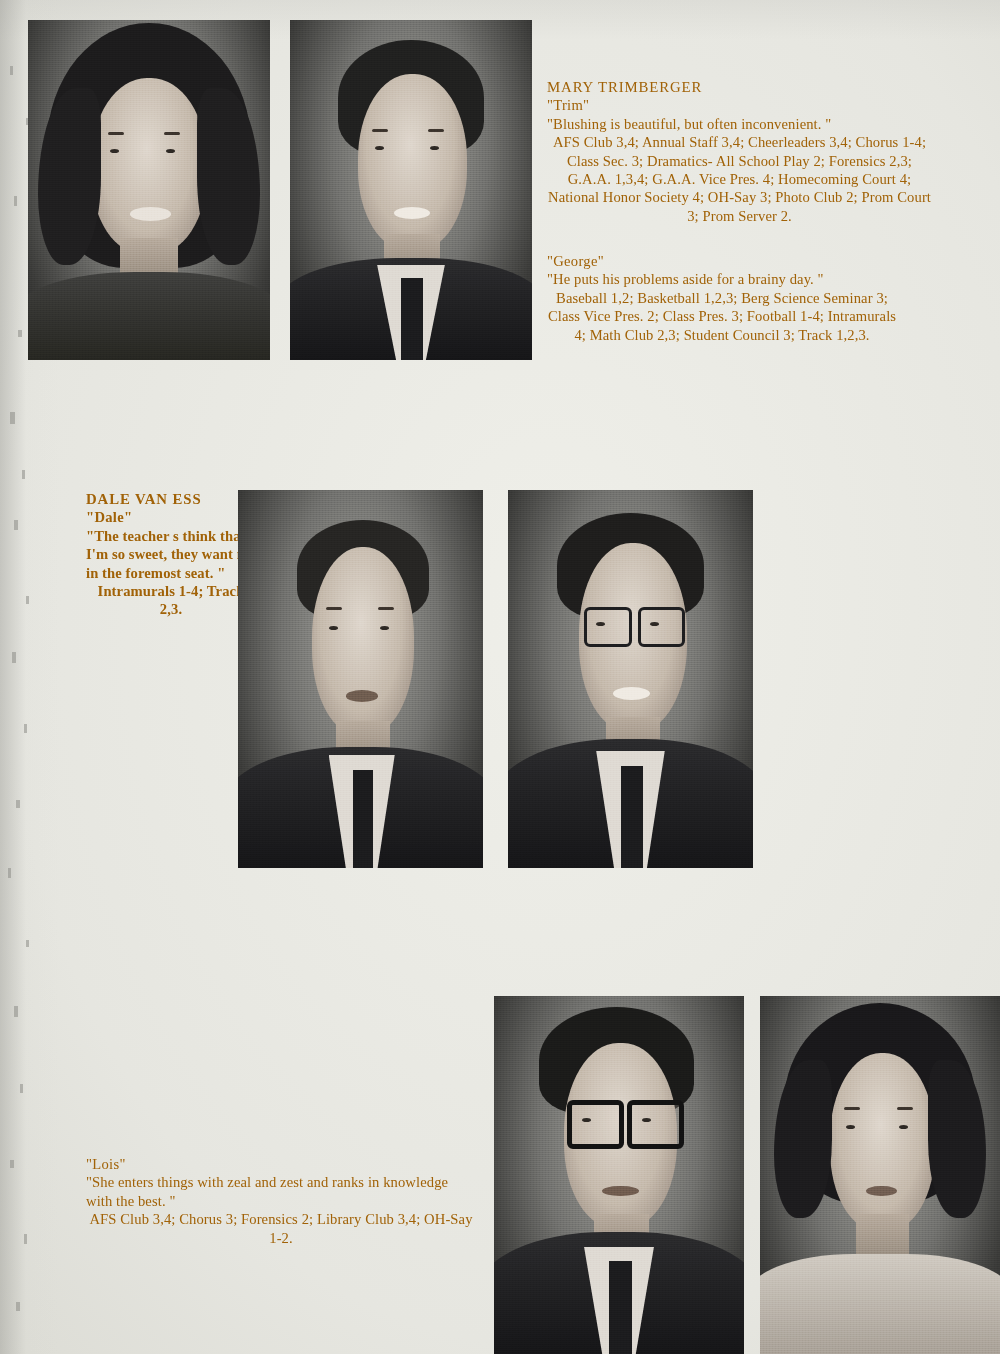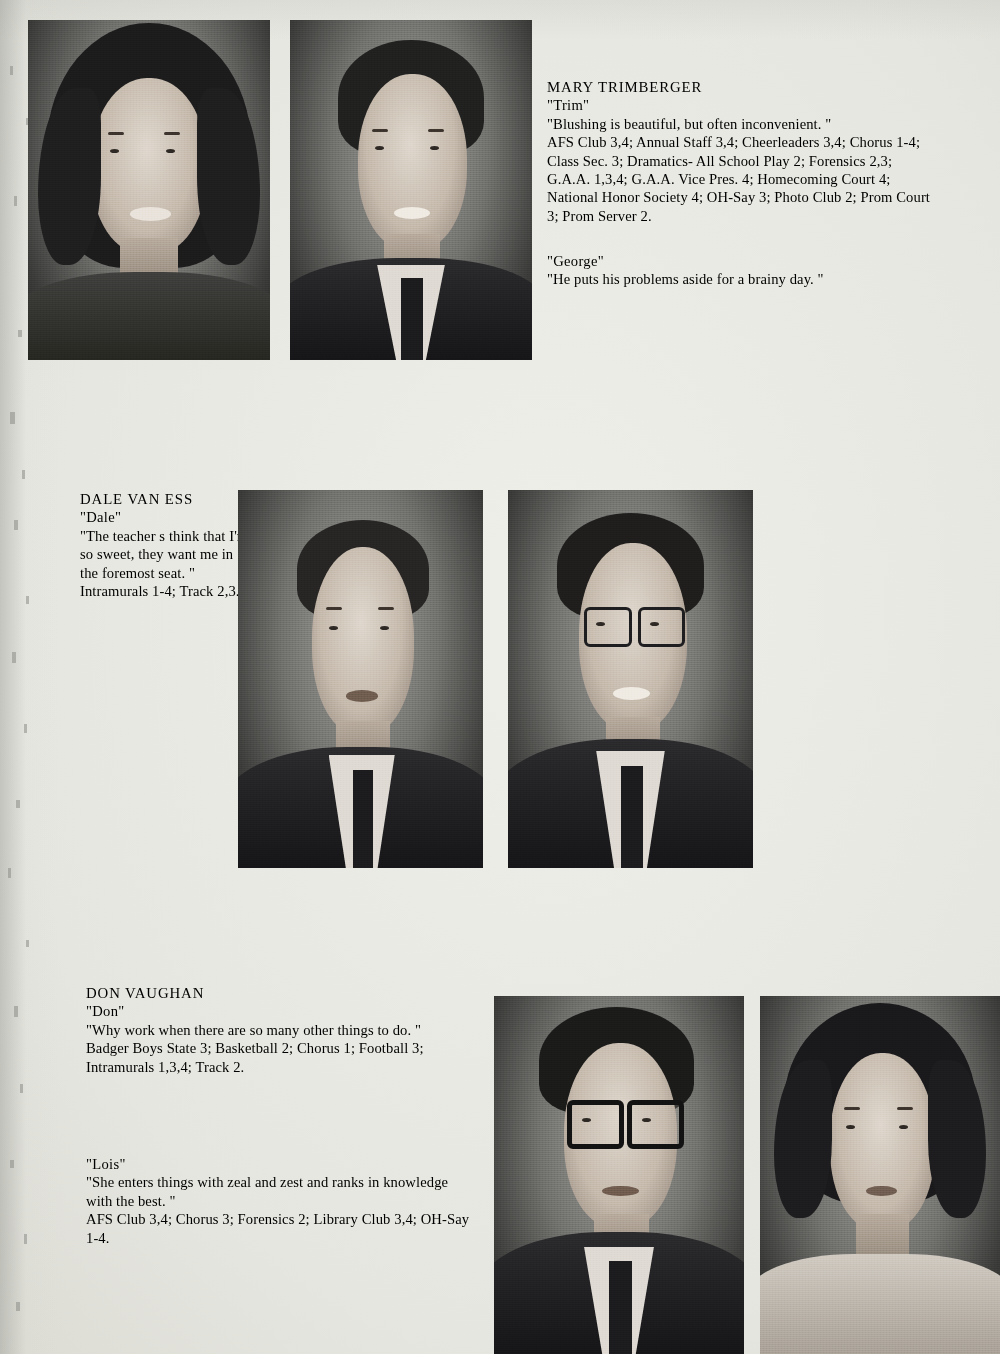--- a/index.html
+++ b/index.html
@@ -7,21 +7,21 @@
     padding: 0;
     background: #ffffff;
   }
   .page {
     position: relative;
     width: 1000px;
     height: 1354px;
     background: #e9e9e4;
     overflow: hidden;
     font-family: "Liberation Serif", serif;
-    color: #000000;
+    color: #a16207;
   }
   
   .paper-bg {
     position: absolute;
     inset: 0;
     background:
       linear-gradient(90deg, rgba(120,120,115,0.30) 0px, rgba(200,200,195,0.05) 26px, rgba(255,255,255,0) 60px),
       linear-gradient(180deg, rgba(190,190,185,0.25) 0px, rgba(255,255,255,0) 40px),
       radial-gradient(ellipse at 55% 45%, #efefe9 0%, #e6e6e0 70%, #dcdcd5 100%);
   }
@@ -58,20 +58,21 @@
     letter-spacing: .3px;
   }
   .entry .quote {
     margin-top: 0px;
   }
   .entry p {
     margin: 0;
   }
   .entry .acts {
     margin-top: 0px;
+    text-align: center;
   }
   
   .pt {
     position: absolute;
     inset: 0;
     background: radial-gradient(ellipse at 50% 38%, #9a9a96 0%, #6f6f6c 45%, #3a3a38 80%, #232322 100%);
   }
   .pt .hair {
     position: absolute;
     border-radius: 50% 50% 42% 42%;
@@ -201,23 +202,24 @@
   <div class="entry" style="left:547px; top:78px; width:385px;">
     <p class="name">MARY TRIMBERGER</p>
     <p class="nick">"Trim"</p>
     <p class="quote">"Blushing is beautiful, but often inconvenient. "</p>
     <p class="acts">AFS Club 3,4; Annual Staff 3,4; Cheerleaders 3,4; Chorus 1-4; Class Sec. 3; Dramatics- All School Play 2; Forensics 2,3; G.A.A. 1,3,4; G.A.A. Vice Pres. 4;  Homecoming Court 4; National Honor Society 4; OH-Say 3; Photo Club 2; Prom Court 3; Prom Server 2.</p>
   </div>
 
   <div class="entry" style="left:547px; top:252px; width:350px;">
     <p class="nick">"George"</p>
     <p class="quote">"He puts his problems aside for a brainy day. "</p>
-  </div>
-
-  <div class="entry" style="left:80px; top:490px; width:170px;">
+    <p class="acts">Baseball 1,2; Basketball 1,2,3; Berg Science Seminar 3; Class Vice Pres. 2; Class Pres. 3; Football 1-4; Intramurals 4; Math Club 2,3; Student Council 3; Track 1,2,3.</p>
+  </div>
+
+  <div class="entry" style="left:86px; top:490px; width:170px;font-weight:bold;">
     <p class="name">DALE VAN ESS</p>
     <p class="nick">"Dale"</p>
     <p class="quote">"The teacher s think that I'm so sweet, they want me in the foremost seat. "</p>
     <p class="acts">Intramurals 1-4; Track 2,3.</p>
   </div>
 
   <div class="photo" style="left:238px; top:490px; width:245px; height:378px;">
     <div class="pt">
       <div class="hair" style="left:24%; top:8%; width:54%; height:26%; border-radius:50% 50% 30% 30%; background:#262523;"></div>
       <div class="facez" style="left:30%; top:15%; width:42%; height:50%;"></div>
@@ -245,31 +247,25 @@
       <div class="mouth" style="left:43%; top:52%; width:15%; height:3.5%; background:#efeae2;"></div>
       <div class="neck" style="left:40%; top:60%; width:22%; height:13%;"></div>
       <div class="body" style="height:36%;"></div>
       <div class="shirt" style="left:36%; top:69%; width:28%; height:31%; clip-path:polygon(0 0,100% 0,74% 100%,26% 100%);"></div>
       <div class="tie" style="left:46%; top:73%; width:9%; height:27%;"></div>
     </div>
     <div class="grain"></div>
   </div>
 
 
-  <div class="entry" style="left:86px; top:984px; width:400px;">
-    <p class="name">DON VAUGHAN</p>
-    <p class="nick">"Don"</p>
-    <p class="quote">"Why work when there are so many other things to do. "</p>
-    <p class="acts">Badger Boys State 3; Basketball 2; Chorus 1; Football 3; Intramurals 1,3,4; Track 2.</p>
-  </div>
 
   <div class="entry" style="left:86px; top:1155px; width:390px;">
     <p class="nick">"Lois"</p>
     <p class="quote">"She enters things with zeal and zest and ranks in knowledge with the best. "</p>
-    <p class="acts">AFS Club 3,4; Chorus 3; Forensics 2; Library Club 3,4; OH-Say 1-4.</p>
+    <p class="acts">AFS Club 3,4; Chorus 3; Forensics 2; Library Club 3,4; OH-Say 1-2.</p>
   </div>
 
   <div class="photo" style="left:494px; top:996px; width:250px; height:358px;">
     <div class="pt">
       <div class="hair" style="left:18%; top:3%; width:62%; height:30%; border-radius:50% 50% 28% 28%; background:#1a1a19;"></div>
       <div class="facez" style="left:28%; top:13%; width:45%; height:52%;"></div>
       <div class="glass" style="left:29%; top:29%; width:19%; height:11%; border-width:5px; border-color:#121212;"></div>
       <div class="glass" style="left:53%; top:29%; width:19%; height:11%; border-width:5px; border-color:#121212;"></div>
       <div class="eye" style="left:35%; top:34%;"></div>
       <div class="eye" style="left:59%; top:34%;"></div>

